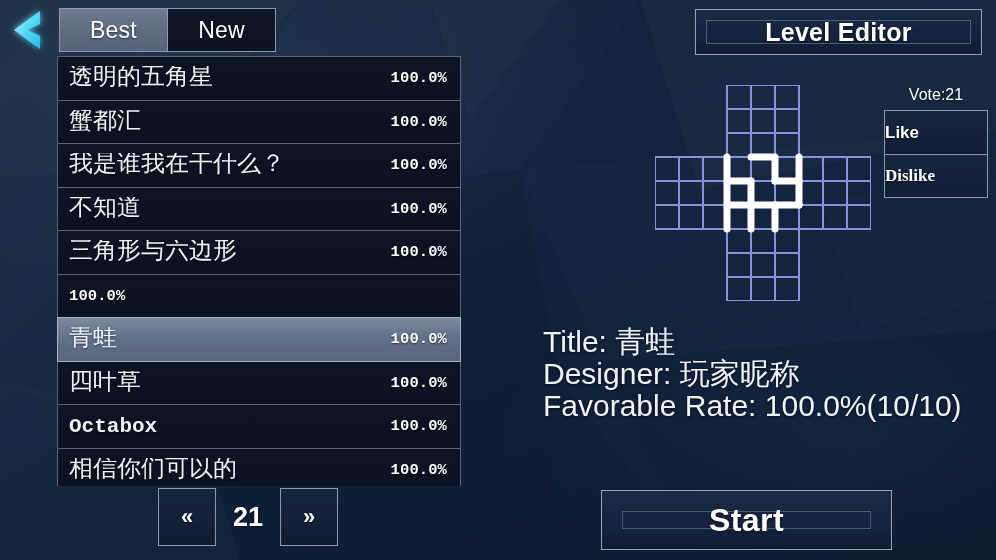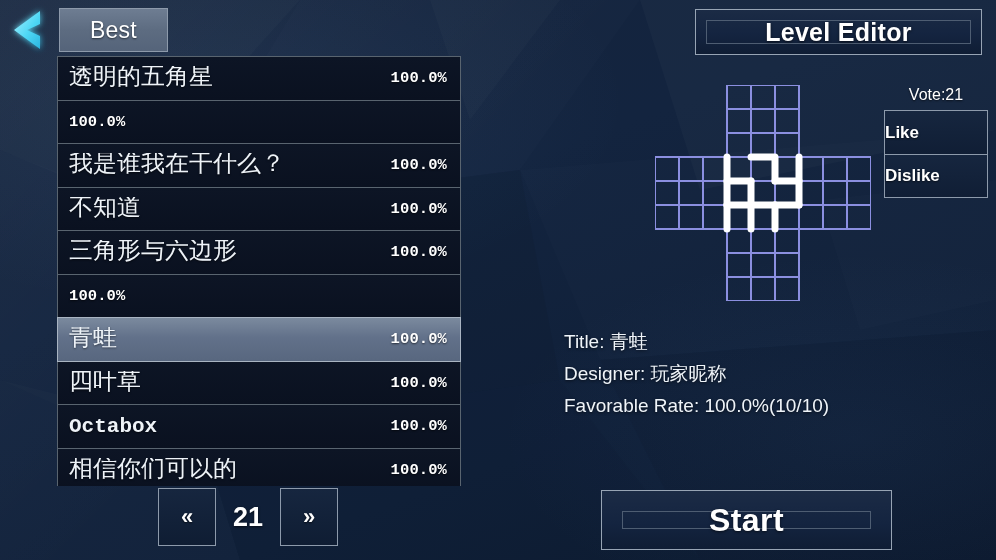--- a/index.html
+++ b/index.html
@@ -152,27 +152,27 @@
     border: 1px solid #8d9aab;
   }
   .vote-btn {
     height: 43px;
     display: flex; align-items: center; justify-content: flex-start;
     background: linear-gradient(180deg, #16263f 0%, #101e35 100%);
     color: #ffffff;
     font-size: 17px; font-weight: bold;
     text-shadow: 0 1px 2px rgba(0,0,0,.6);
   }
-  .vote-btn + .vote-btn { border-top: 1px solid #8d9aab; }
+  .vote-btn + .vote-btn { border-top: 1px solid #8d9aab; font-family: Liberation Serif, serif; }
 
   
   .details {
-    position: absolute; left: 564px; top: 326px;
+    position: absolute; left: 543px; top: 326px;
     color: #eff4f9;
-    font-size: 19px;
+    font-size: 30px;
     line-height: 32px;
     text-shadow: 0 1px 3px rgba(0,0,0,.6);
   }
 
   
   .start-btn {
     position: absolute; left: 601px; top: 490px;
     width: 291px; height: 60px;
     display: flex; align-items: center; justify-content: center;
     border: 1px solid #97a4b4;
@@ -223,28 +223,32 @@
       </filter>
     </defs>
     <path d="M36 7 L36 20 L23 26 L36 32 L36 45 L10 26 Z" fill="url(#arrGrad)" filter="url(#arrGlow)"></path>
   </svg>
 </div>
 
 <div class="tabs">
   <div class="tab active">
     <span>Best</span>
   </div>
+  <div class="tab inactive">
+    <span>New</span>
+  </div>
 </div>
 
 <div class="list-wrap">
     <div class="row">
       <div class="row-title">透明的五角星</div>
       <div class="row-pct">100.0%</div>
     </div>
     <div class="row">
+      <div class="row-title">蟹都汇</div>
       <div class="row-pct">100.0%</div>
     </div>
     <div class="row">
       <div class="row-title">我是谁我在干什么？</div>
       <div class="row-pct">100.0%</div>
     </div>
     <div class="row">
       <div class="row-title">不知道</div>
       <div class="row-pct">100.0%</div>
     </div>

